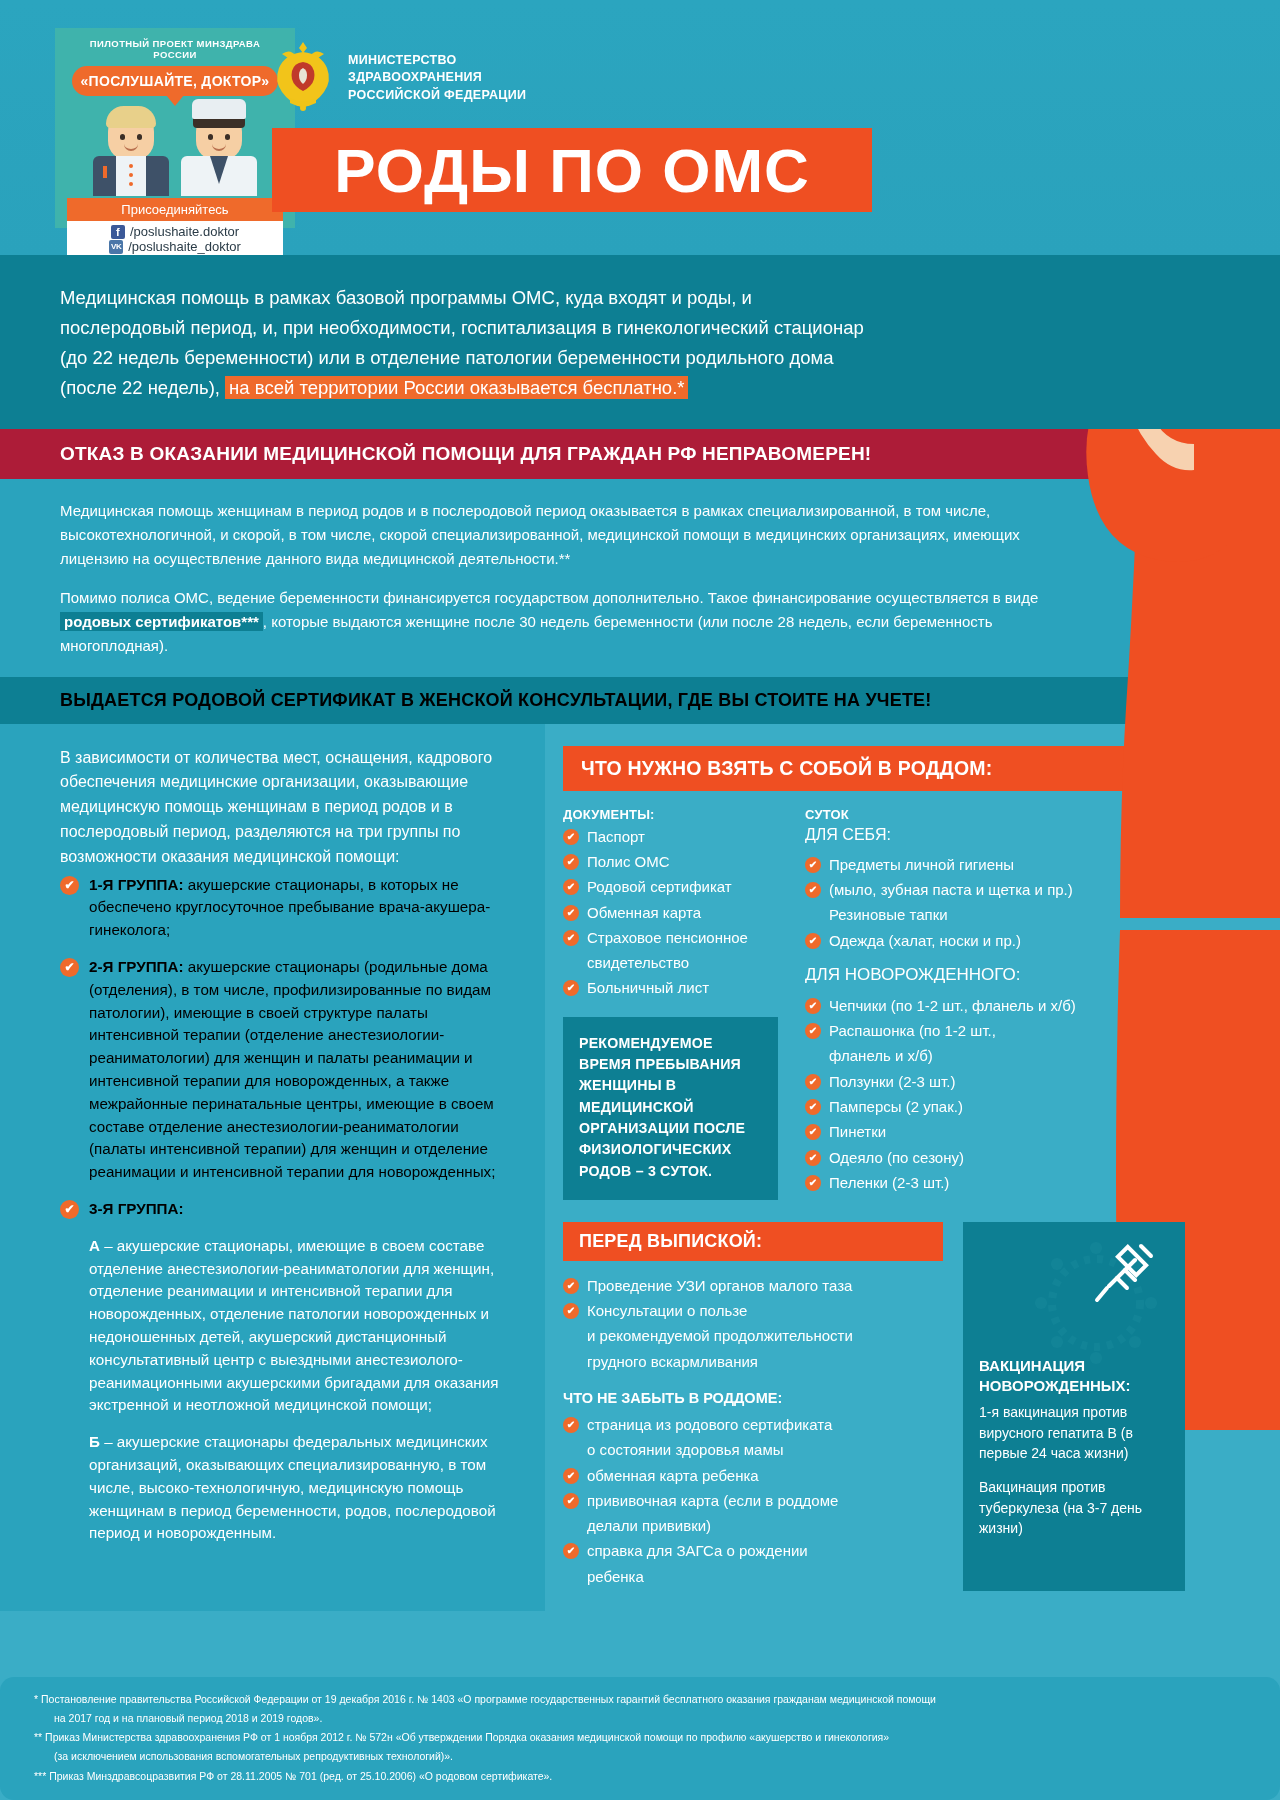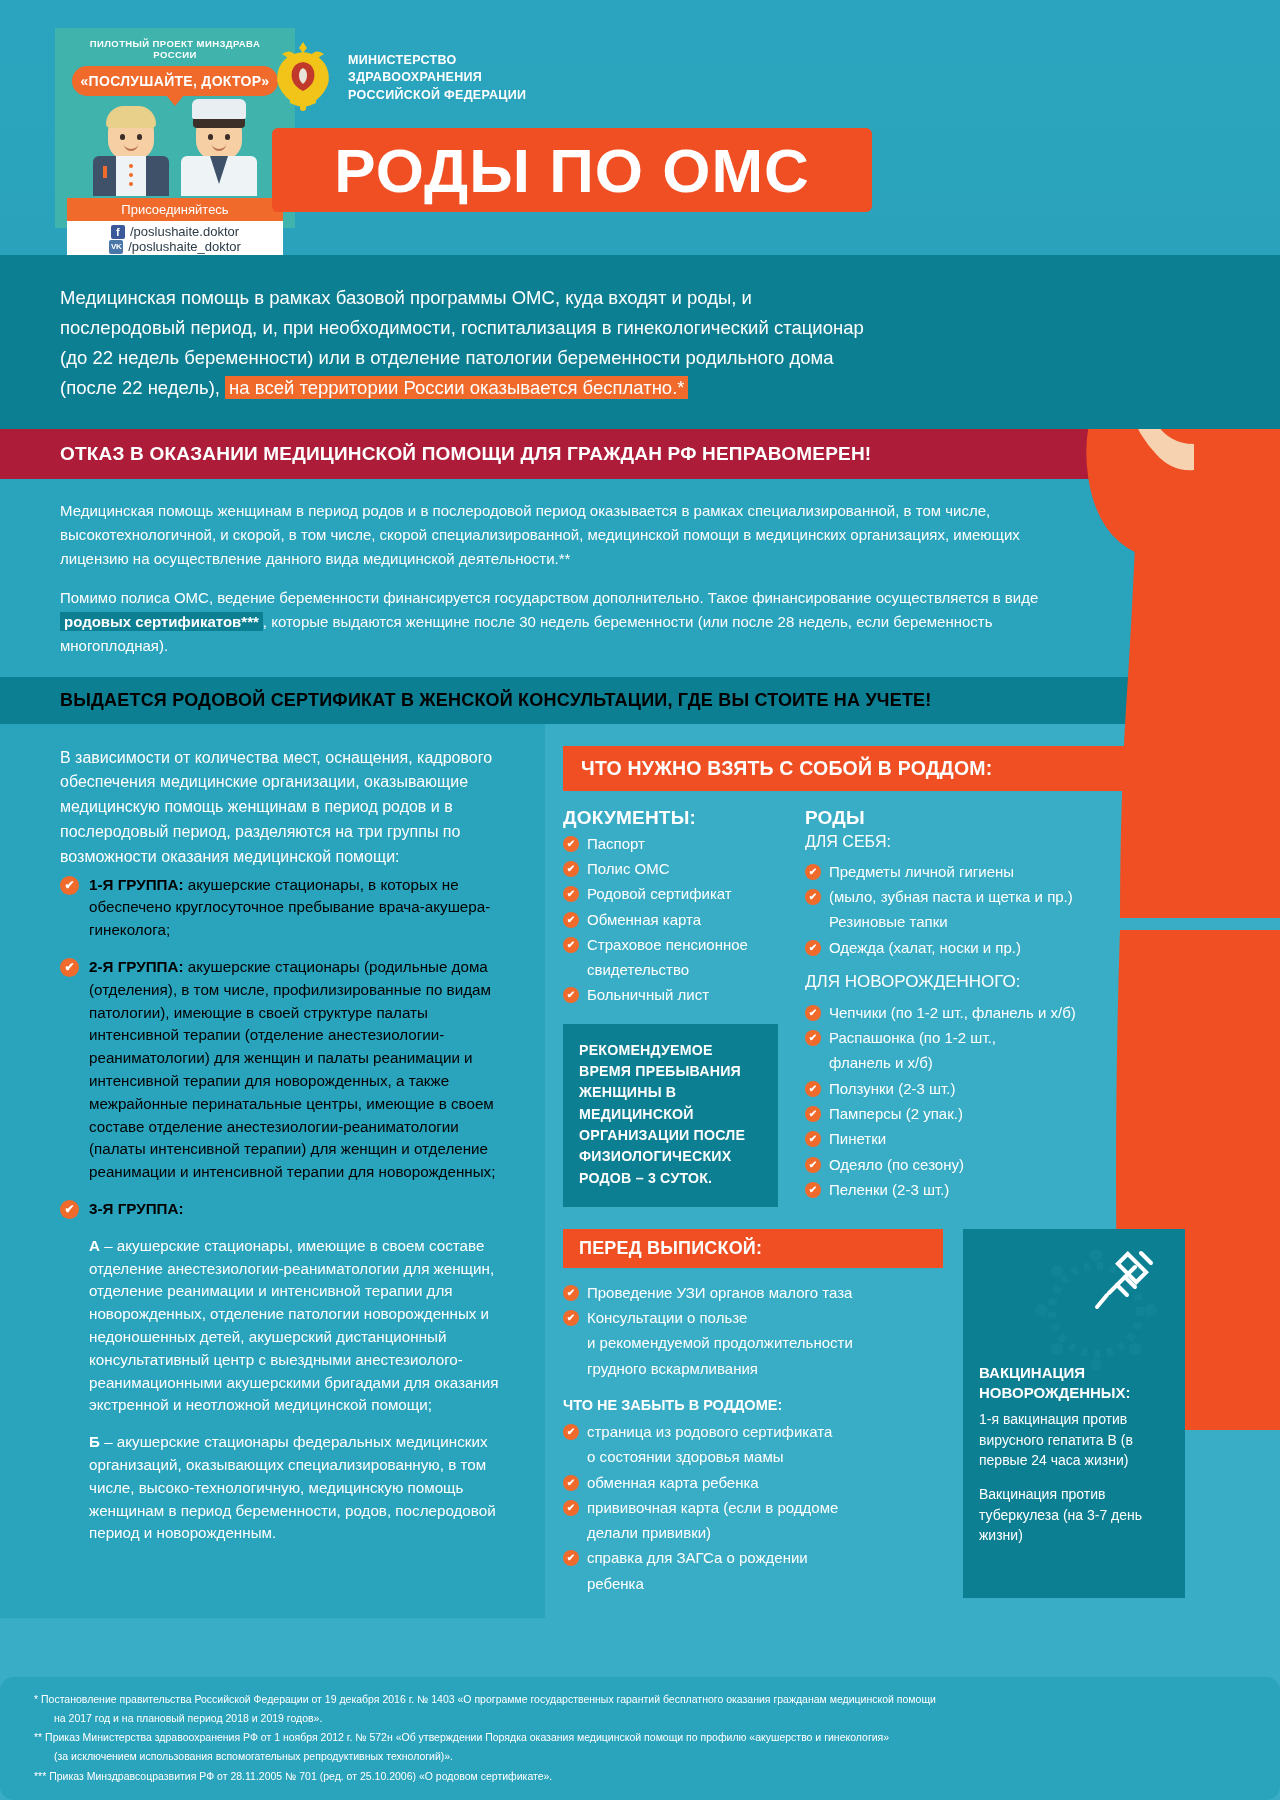--- a/index.html
+++ b/index.html
@@ -84,21 +84,21 @@
   .sq { width:14px; height:14px; background:#3b5998; color:#fff; font-size:11px; font-weight:bold; line-height:14px; text-align:center; border-radius:2px; }
   .sq.vk { background:#4a76a8; font-size:8px; letter-spacing:-.5px;}
 
   .min-logo { position:absolute; left:272px; top:40px; width:62px; height:72px; }
   .min-text { position:absolute; left:348px; top:52px; color:#fff; font-weight:bold; font-size:12.5px; line-height:1.38; letter-spacing:.3px; }
 
   .title-band {
     position:absolute; left:272px; top:128px;
     width:600px; height:84px;
     background:#ef4f22;
-    display:flex; align-items:center; justify-content:center;border-radius:6px;
+    display:flex; align-items:center; justify-content:center;
   }
   .title-band h1 {
     color:#fff; font-size:62px; font-weight:bold; letter-spacing:1px;
   }
 
   
   .woman { position:absolute; right:0; top:0; width:330px; height:1430px; pointer-events:none; }
 
   
   .intro {
@@ -149,21 +149,21 @@
   
   .orange-band {
     background:#ef4f22; color:#fff;
     font-size:19.5px; font-weight:bold; letter-spacing:.2px;
     padding: 11px 0 11px 18px;
     margin-bottom: 16px;
   }
   .two-cols { display:flex; gap:14px; }
   .cc-left { width: 228px; }
   .cc-right { width: 330px; }
-  .sub-h { color:#fff; font-weight:bold; font-size:19px; margin-bottom:4px; letter-spacing:.2px;}
+  .sub-h { color:#fff; font-weight:bold; font-size:13px; margin-bottom:4px; letter-spacing:.2px;}
   .sub-h2 { color:#fff; font-size:16px; margin-bottom:10px; }
   ul.checks { list-style:none; }
   ul.checks li {
     display:flex; gap:8px; color:#fff; font-size:15px; line-height:1.42;
     margin-bottom: 4px;
   }
   ul.checks li .chk { width:16px; height:16px; font-size:10px; line-height:16px; margin-top:3px; }
   ul.checks li.noicon { padding-left: 24px; }
 
   .rec-box {
@@ -382,21 +382,21 @@
             <li>
                 <span class="chk">✔</span>
                 <span>Больничный лист</span>
               </li>
           </ul>
 
           <div class="rec-box">РЕКОМЕНДУЕМОЕ ВРЕМЯ ПРЕБЫВАНИЯ ЖЕНЩИНЫ В МЕДИЦИНСКОЙ ОРГАНИЗАЦИИ ПОСЛЕ ФИЗИОЛОГИЧЕСКИХ РОДОВ – 3 СУТОК.</div>
         </div>
 
         <div class="cc-right">
-          <div class="sub-h">РОДЫ</div>
+          <div class="sub-h">СУТОК</div>
           <div class="sub-h2">ДЛЯ СЕБЯ:</div>
           <ul class="checks">
             <li>
                 <span class="chk">✔</span>
                 <span>Предметы личной гигиены</span>
               </li>
             <li>
                 <span class="chk">✔</span>
                 <span>(мыло, зубная паста и щетка и пр.)</span>
               </li>

